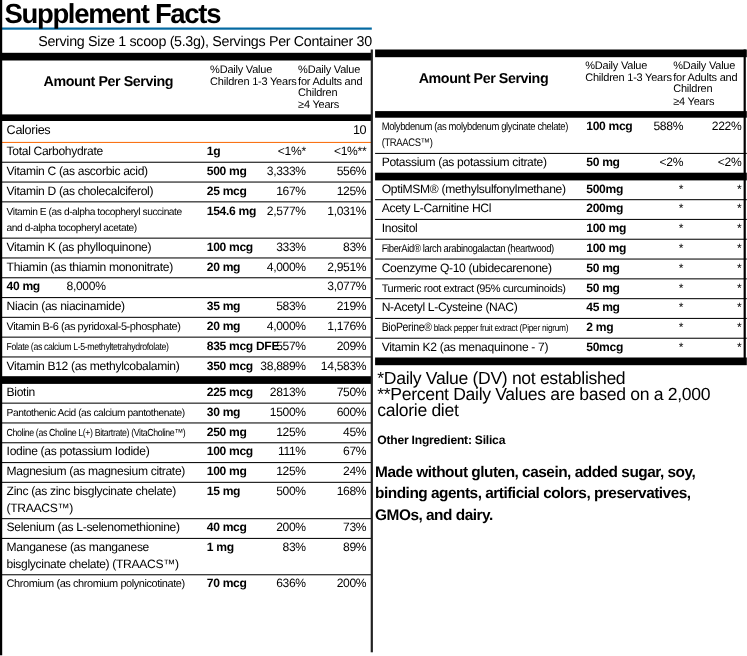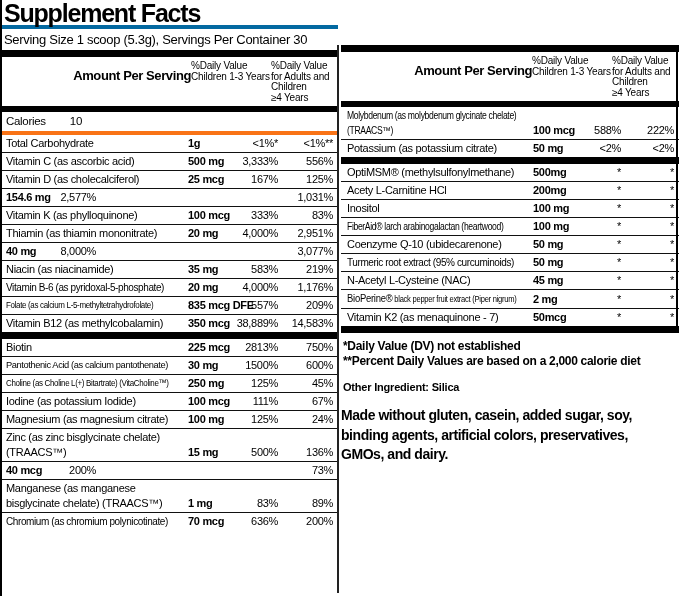--- a/index.html
+++ b/index.html
@@ -8,60 +8,60 @@
     width: 679px; height: 596px; overflow: hidden; position: relative;
     font-family: "Liberation Sans", "DejaVu Sans", sans-serif;
     color: #000;
   }
   .col-left  { position: absolute; left: 0;    top: 0;    width: 338px; }
   .col-right { position: absolute; left: 341px; top: 45px; width: 338px; }
 
   .title {
     font-size: 25px; font-weight: bold; letter-spacing: -1.2px;
     line-height: 24px; padding: 1px 0 0 4px;
-    border-bottom: 4px solid #0369a1;
+    border-bottom: 2px solid #0369a1;
   }
-  .serving { font-size: 13px; letter-spacing: -0.3px; padding: 3px 0 3px 4px; }
+  .serving { font-size: 13px; letter-spacing: -0.3px; padding: 3px 0 3px 4px; text-align: right; }
 
   .bar     { height: 7px; background: #000; }
   .bar-sub { height: 6px; background: #000; }
 
   .thead { display: flex; align-items: flex-start; padding: 4px 5px 3px 6px; min-height: 40px; }
-  .h-amt { flex: 1; text-align: right; font-weight: bold; font-size: 13px;
+  .h-amt { flex: 1; text-align: center; font-weight: bold; font-size: 13px;
            letter-spacing: -0.4px; padding-top: 7px; }
   .h-dv  { font-size: 10px; line-height: 10.5px; text-align: left;
            white-space: pre-line; letter-spacing: -0.2px; }
   .h-dv1 { width: 80px; }
   .h-dv2 { width: 62px; }
 
   .calories { display: flex; padding: 2px 5px 2px 6px; font-size: 11.5px;
               line-height: 15px; letter-spacing: -0.3px;
-              border-bottom: 4px solid #f97316; }
+              border-bottom: 1px solid #f97316; justify-content: space-between; }
   .calories .val { margin-left: 24px; }
 
-  .row { display: flex; align-items: flex-end;
+  .row { display: flex; align-items: flex-start;
          padding: 1px 5px 1px 6px;
          font-size: 11px; line-height: 15px; letter-spacing: -0.3px; }
   .rows .row + .row { border-top: 1px solid #111; }
 
   .r-name { width: 182px; white-space: pre; }
   .col-right .r-name { width: 186px; }
   .r-amt  { width: 48px; white-space: pre; font-weight: bold; }
   .col-right .r-amt { width: 50px; }
   .r-dv1  { width: 42px; text-align: right; }
   .col-right .r-dv1 { width: 38px; }
   .r-dv2  { flex: 1; text-align: right; }
 
   .fit-small   { font-size: 10px;  letter-spacing: -0.4px; }
   .fit-xsmall  { font-size: 9.3px; letter-spacing: -0.4px; }
   .fit-squeeze { transform: scaleX(0.86); transform-origin: 0 50%; }
   .sm { font-size: 8.8px; }
 
-  .footnotes { padding: 6px 0 0 2px; font-size: 12px; line-height: 14.5px;
-               letter-spacing: -0.3px; font-weight: bold; }
+  .footnotes { padding: 6px 0 0 2px; font-size: 16px; line-height: 14.5px;
+               letter-spacing: -0.3px; }
   .other { font-weight: bold; font-size: 11px; letter-spacing: -0.2px;
            margin-top: 13px; padding-left: 2px; }
   .claim { margin-top: 13px; font-size: 14px; font-weight: bold;
            letter-spacing: -0.45px; line-height: 19.5px; white-space: pre-line; }
 
   .vline-left  { position: absolute; left: 0;     top: 0;    width: 2px;   height: 596px; background: #000; }
   .vline-mid   { position: absolute; left: 337px; top: 45px; width: 1.5px; height: 548px; background: #222; }
   .vline-right { position: absolute; left: 676px; top: 45px; width: 2px;   height: 283px; background: #000; }
 </style>
 </head>
@@ -104,20 +104,22 @@
           <div class="r-dv1">3,333%</div>
           <div class="r-dv2">556%</div>
         </div>
         <div class="row">
           <div class="r-name"><span>Vitamin D (as cholecalciferol)</span></div>
           <div class="r-amt">25 mcg</div>
           <div class="r-dv1">167%</div>
           <div class="r-dv2">125%</div>
         </div>
         <div class="row">
+          <div class="r-name fit-xsmall"><span>Vitamin E (as d-alpha tocopheryl succinate
+and d-alpha tocopheryl acetate)</span></div>
           <div class="r-amt">154.6 mg</div>
           <div class="r-dv1">2,577%</div>
           <div class="r-dv2">1,031%</div>
         </div>
         <div class="row">
           <div class="r-name"><span>Vitamin K (as phylloquinone)</span></div>
           <div class="r-amt">100 mcg</div>
           <div class="r-dv1">333%</div>
           <div class="r-dv2">83%</div>
         </div>
@@ -190,23 +192,24 @@
           <div class="r-name"><span>Magnesium (as magnesium citrate)</span></div>
           <div class="r-amt">100 mg</div>
           <div class="r-dv1">125%</div>
           <div class="r-dv2">24%</div>
         </div>
         <div class="row">
           <div class="r-name"><span>Zinc (as zinc bisglycinate chelate)
 (TRAACS™)</span></div>
           <div class="r-amt">15 mg</div>
           <div class="r-dv1">500%</div>
-          <div class="r-dv2">136%</div>
-        </div>
-        <div class="row">
+          <div class="r-dv2">168%</div>
+        </div>
+        <div class="row">
+          <div class="r-name"><span>Selenium (as L-selenomethionine)</span></div>
           <div class="r-amt">40 mcg</div>
           <div class="r-dv1">200%</div>
           <div class="r-dv2">73%</div>
         </div>
         <div class="row">
           <div class="r-name"><span>Manganese (as manganese
 bisglycinate chelate) (TRAACS™)</span></div>
           <div class="r-amt">1 mg</div>
           <div class="r-dv1">83%</div>
           <div class="r-dv2">89%</div>

